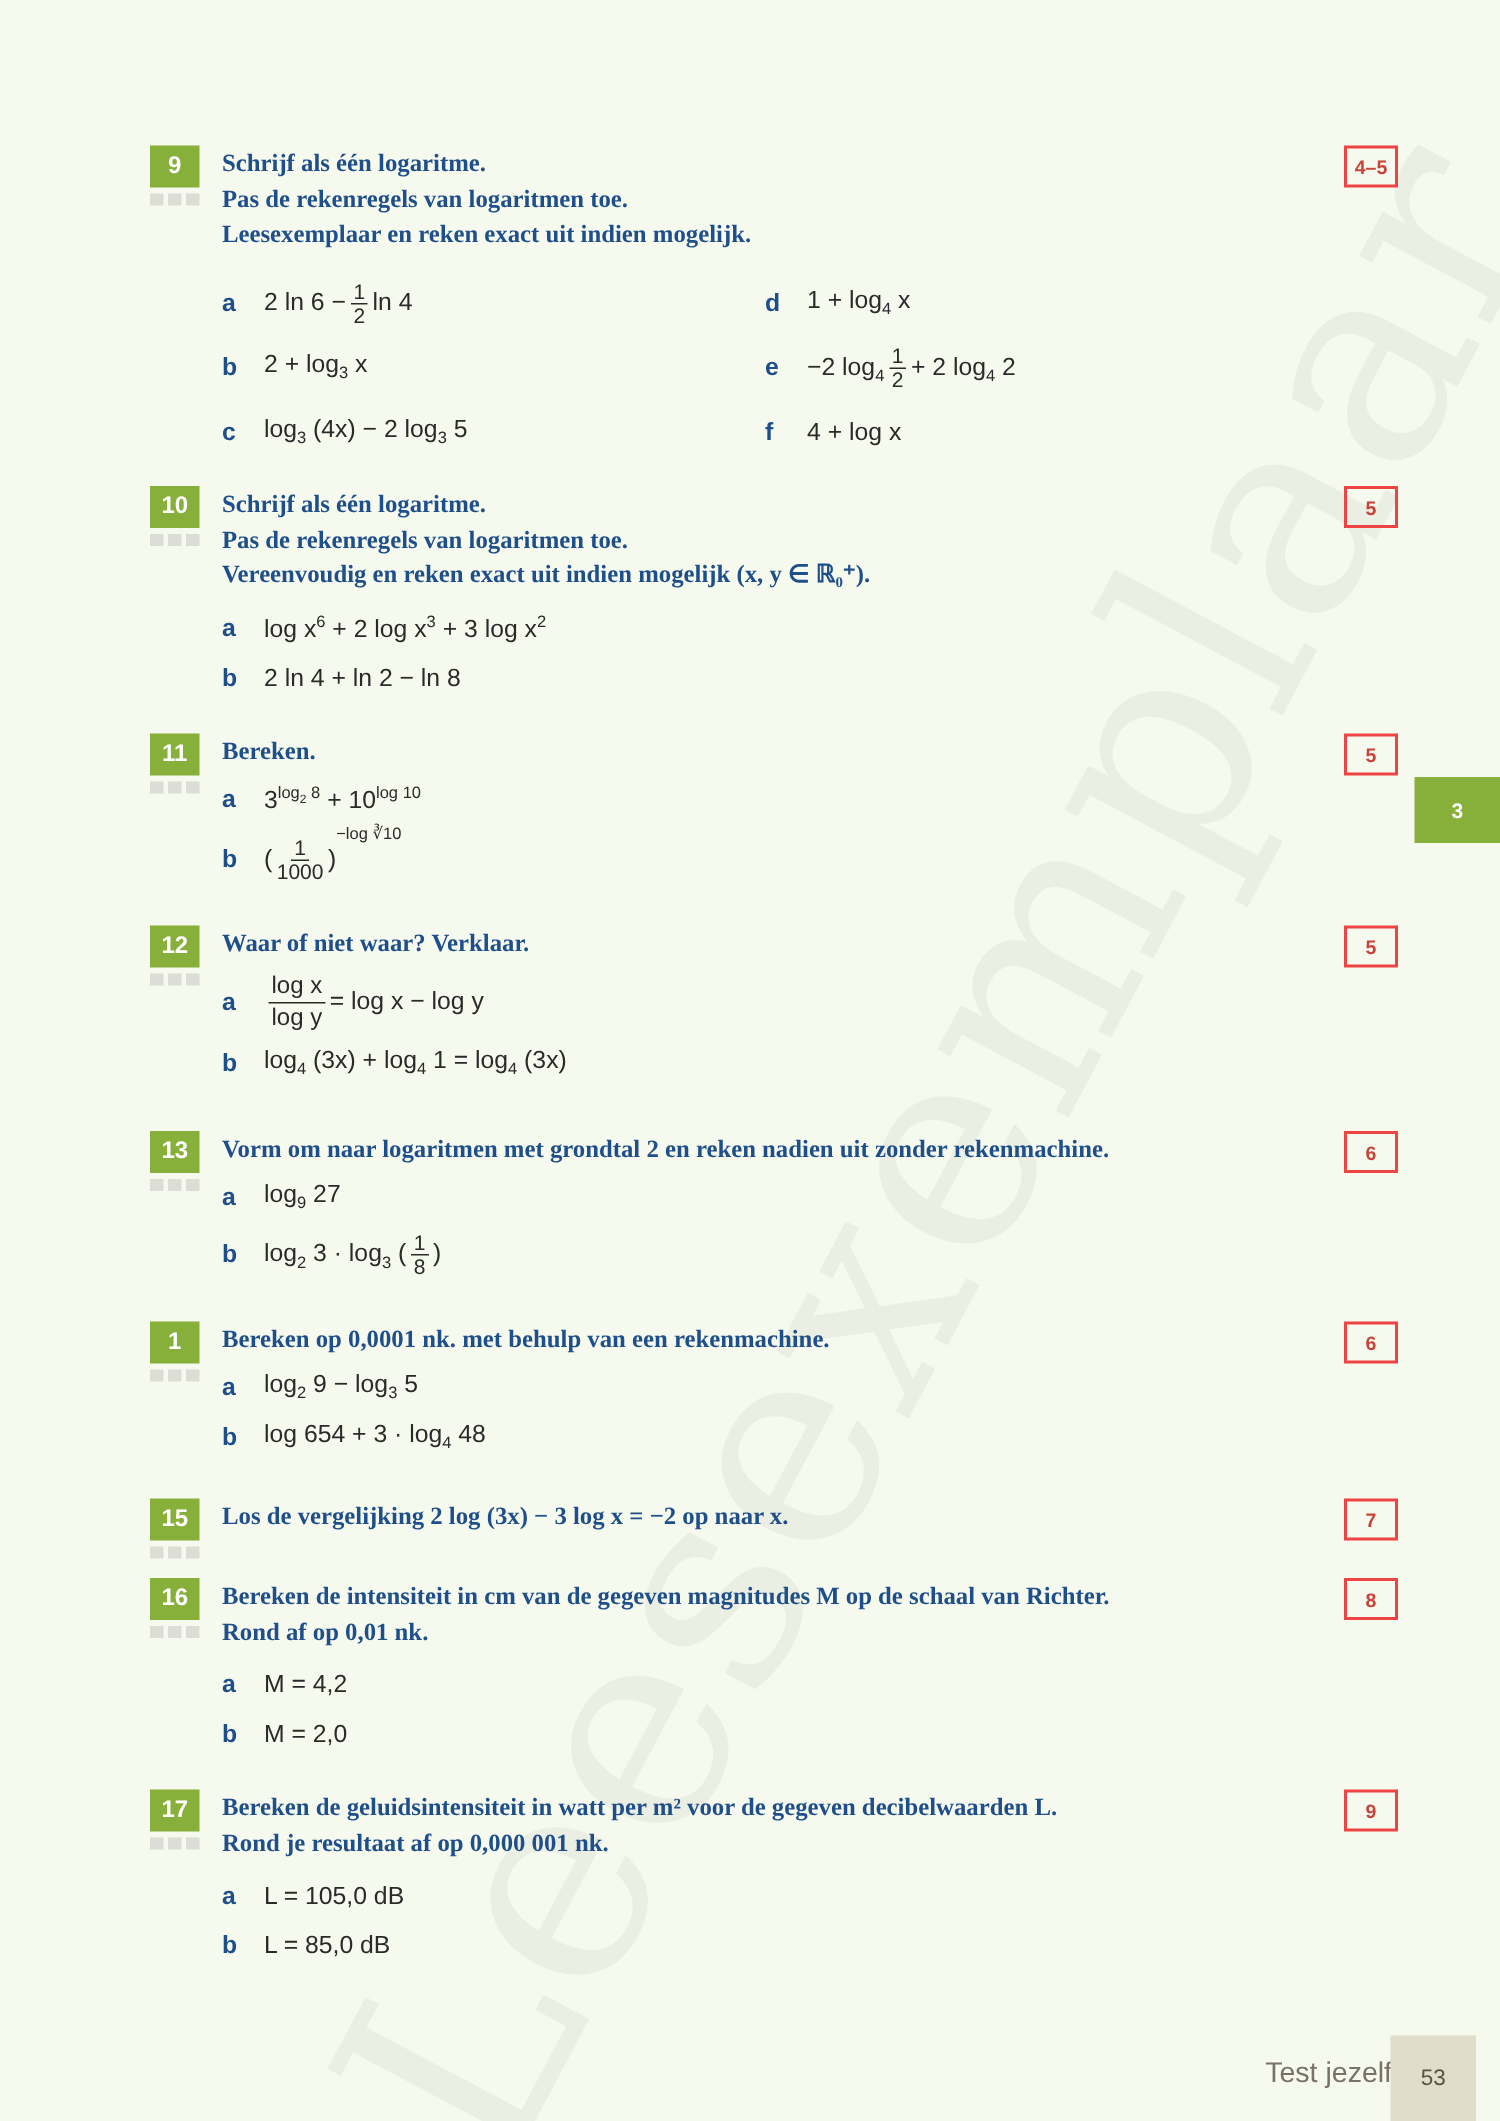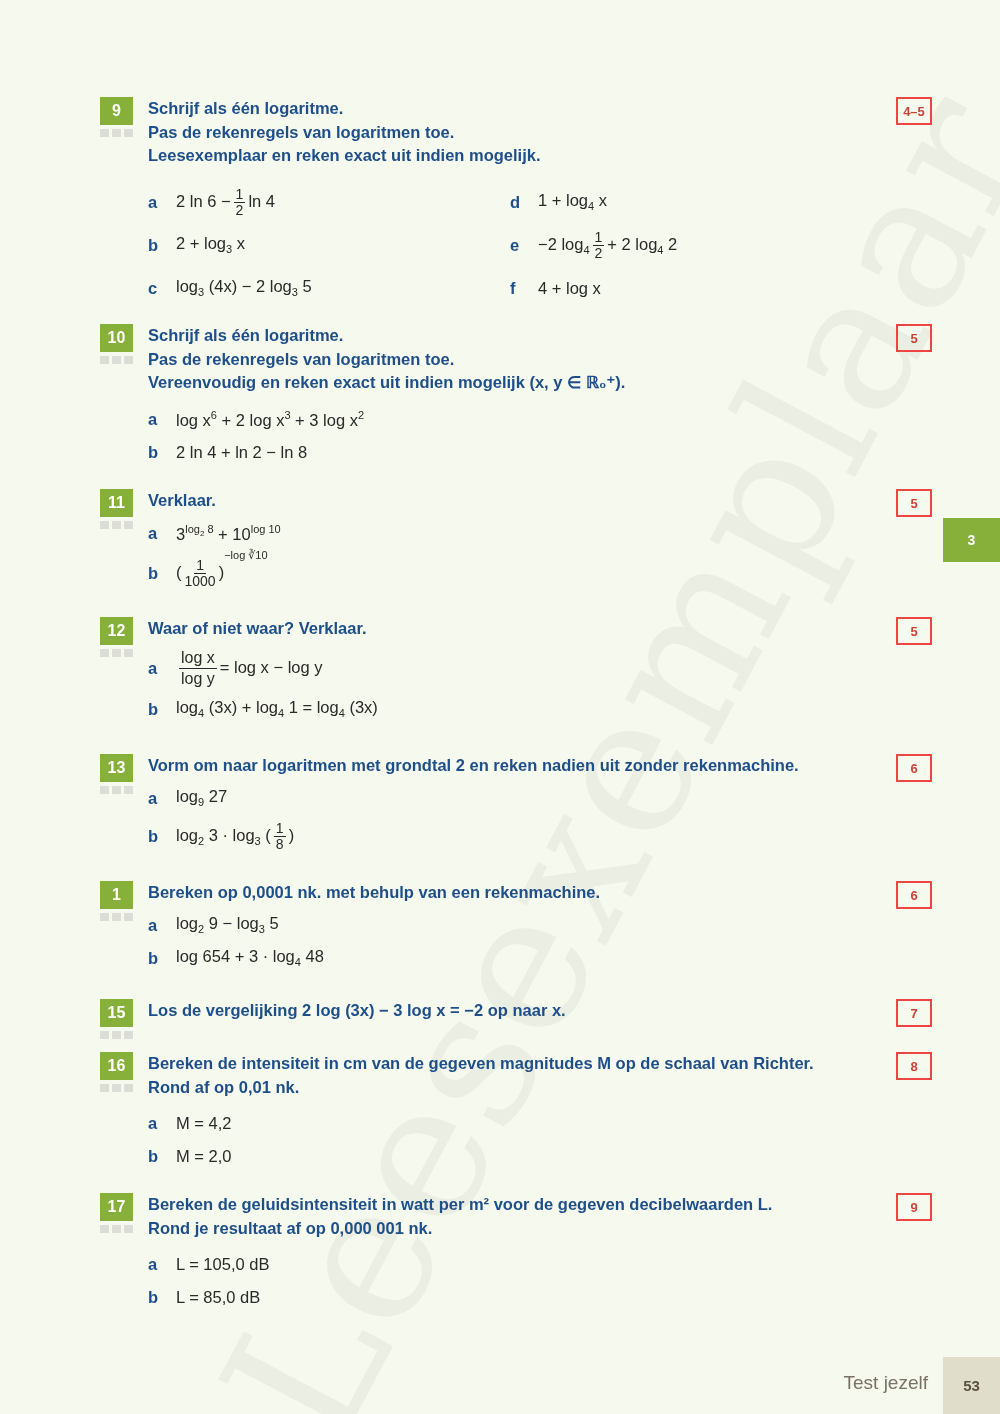--- a/index.html
+++ b/index.html
@@ -17,43 +17,43 @@
   }
   .exercise { position: absolute; left: 100px; width: 840px; z-index: 1; }
   .num-block { position: absolute; left: 0; top: 0; width: 33px; }
   .num-badge {
     width: 33px; height: 28px; background: #87b03b; color: #fff;
     font-weight: bold; font-size: 16px; display: flex; align-items: center; justify-content: center;
   }
   .dots { display: flex; gap: 3px; margin-top: 4px; }
   .dots span { width: 9px; height: 8px; background: #dcddd6; display: block; }
   .instr {
-    margin-left: 48px; color: #1e4f8a; font-weight: bold; font-size: 16.5px; line-height: 23.5px;
+    margin-left: 48px; color: #1e4f8a; font-weight: bold; font-size: 16.5px; line-height: 23.5px; font-family: Liberation Serif, serif;
   }
   .ref-box {
     position: absolute; right: 8px; top: 0; min-width: 26px; height: 24px; padding: 0 3px;
     border: 2px solid #ef4444; color: #c8443a; font-weight: bold; font-size: 13px;
     display: flex; align-items: center; justify-content: center;
   }
   .items { margin-left: 48px; margin-top: 8px; }
   .item { display: flex; align-items: center; font-size: 16.5px; min-height: 33px; }
   .item .lbl { width: 28px; color: #1e4f8a; font-weight: bold; }
   .two-col { display: grid; grid-template-columns: 362px 360px; row-gap: 10px; margin-top: 18px; }
   sub { font-size: 11px; }
   sup { font-size: 11px; }
   .frac { display: inline-flex; flex-direction: column; align-items: center; vertical-align: middle; margin: 0 3px; font-size: 14px; line-height: 15px; }
   .frac .n { border-bottom: 1px solid #2a2a2a; padding: 0 2px; }
   .side-tab {
     position: absolute; right: 0; top: 518px; width: 57px; height: 44px; background: #87b03b;
     color: #fff; font-weight: bold; font-size: 14px; display: flex; align-items: center; justify-content: center;
   }
   .footer-label { position: absolute; right: 72px; bottom: 20px; color: #7a7266; font-size: 19px; }
   .page-num {
-    position: absolute; right: 0; bottom: 0; width: 57px; height: 57px; background: #e0ddcb;
-    color: #5b5242; font-weight: bold; font-size: 15px; display: flex; align-items: center; justify-content: center;
+    position: absolute; right: 16px; bottom: 0; width: 57px; height: 57px; background: #e0ddcb;
+    color: #5b5242; font-weight: normal; font-size: 15px; display: flex; align-items: center; justify-content: center;
   }
 </style>
 </head>
 <body>
 
 <div class="watermark">Leesexemplaar</div>
 
 <div class="exercise" style="top:97px">
   <div class="num-block">
       <div class="num-badge">9</div>
@@ -133,21 +133,21 @@
 <div class="exercise" style="top:489px">
   <div class="num-block">
       <div class="num-badge">11</div>
       <div class="dots">
         <span></span>
         <span></span>
         <span></span>
       </div>
     </div>
   <div class="instr">
-      <div>Verklaar.</div>
+      <div>Bereken.</div>
     </div>
   <div class="ref-box">5</div>
   <div class="items" style="margin-top:4px">
     <div class="item">
         <span class="lbl">a</span>
         <span>3<sup>log<sub style="font-size:8px">2</sub> 8</sup> + 10<sup>log 10</sup></span>
       </div>
     <div class="item" style="min-height:48px">
         <span class="lbl">b</span>
         <span>(<span class="frac">

